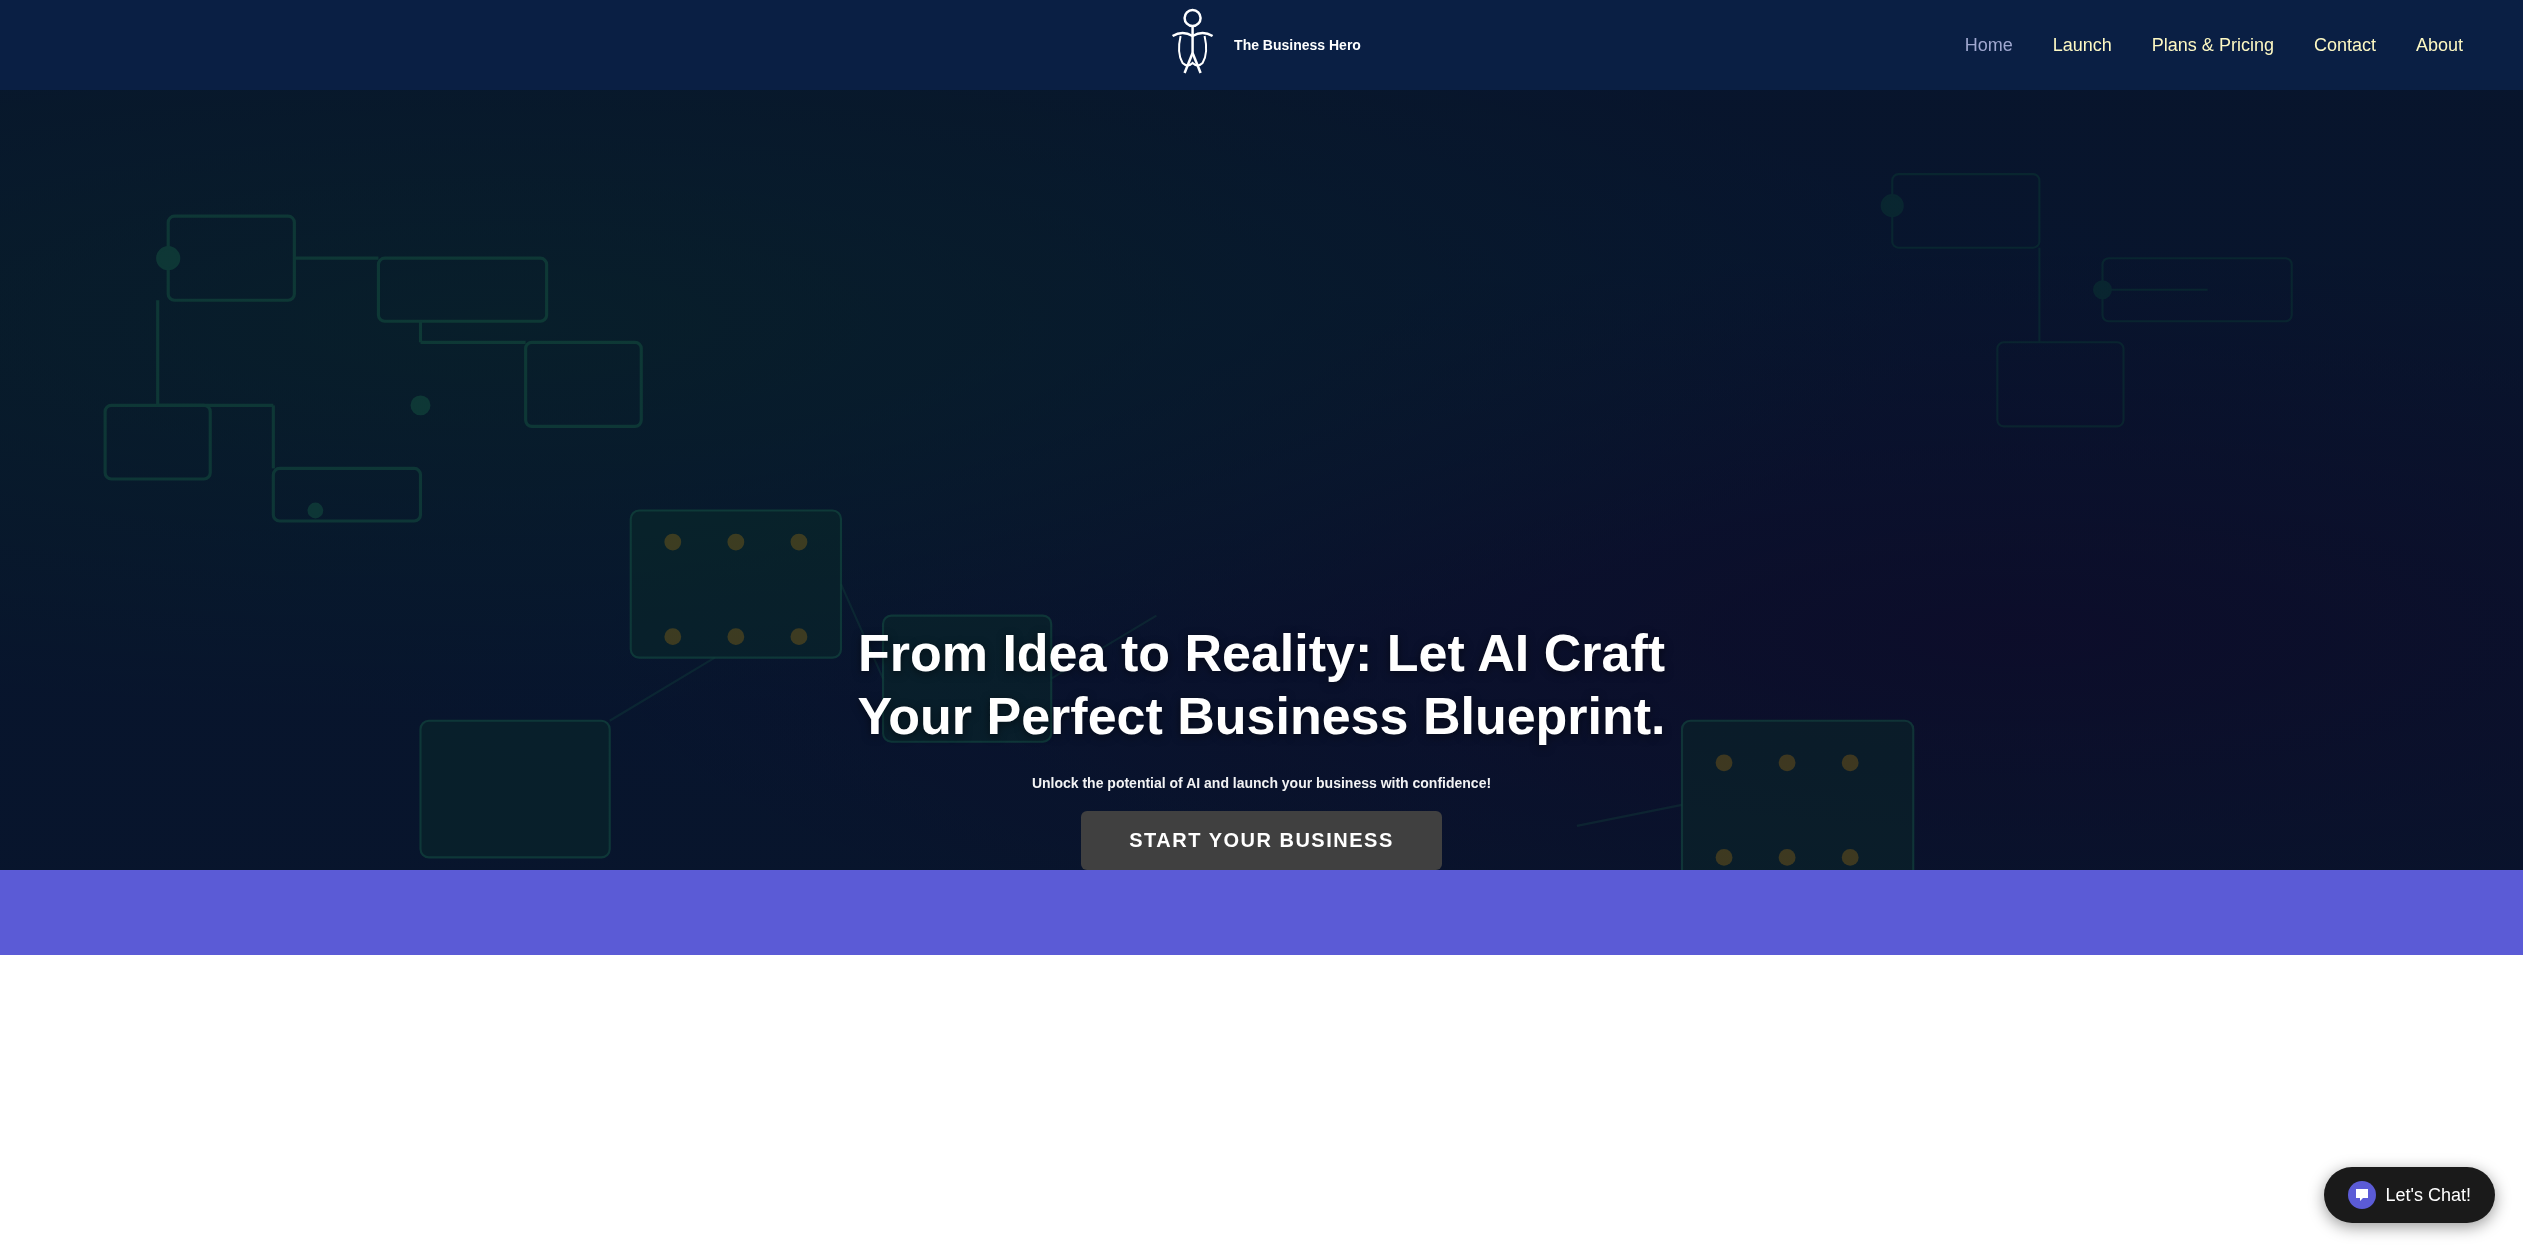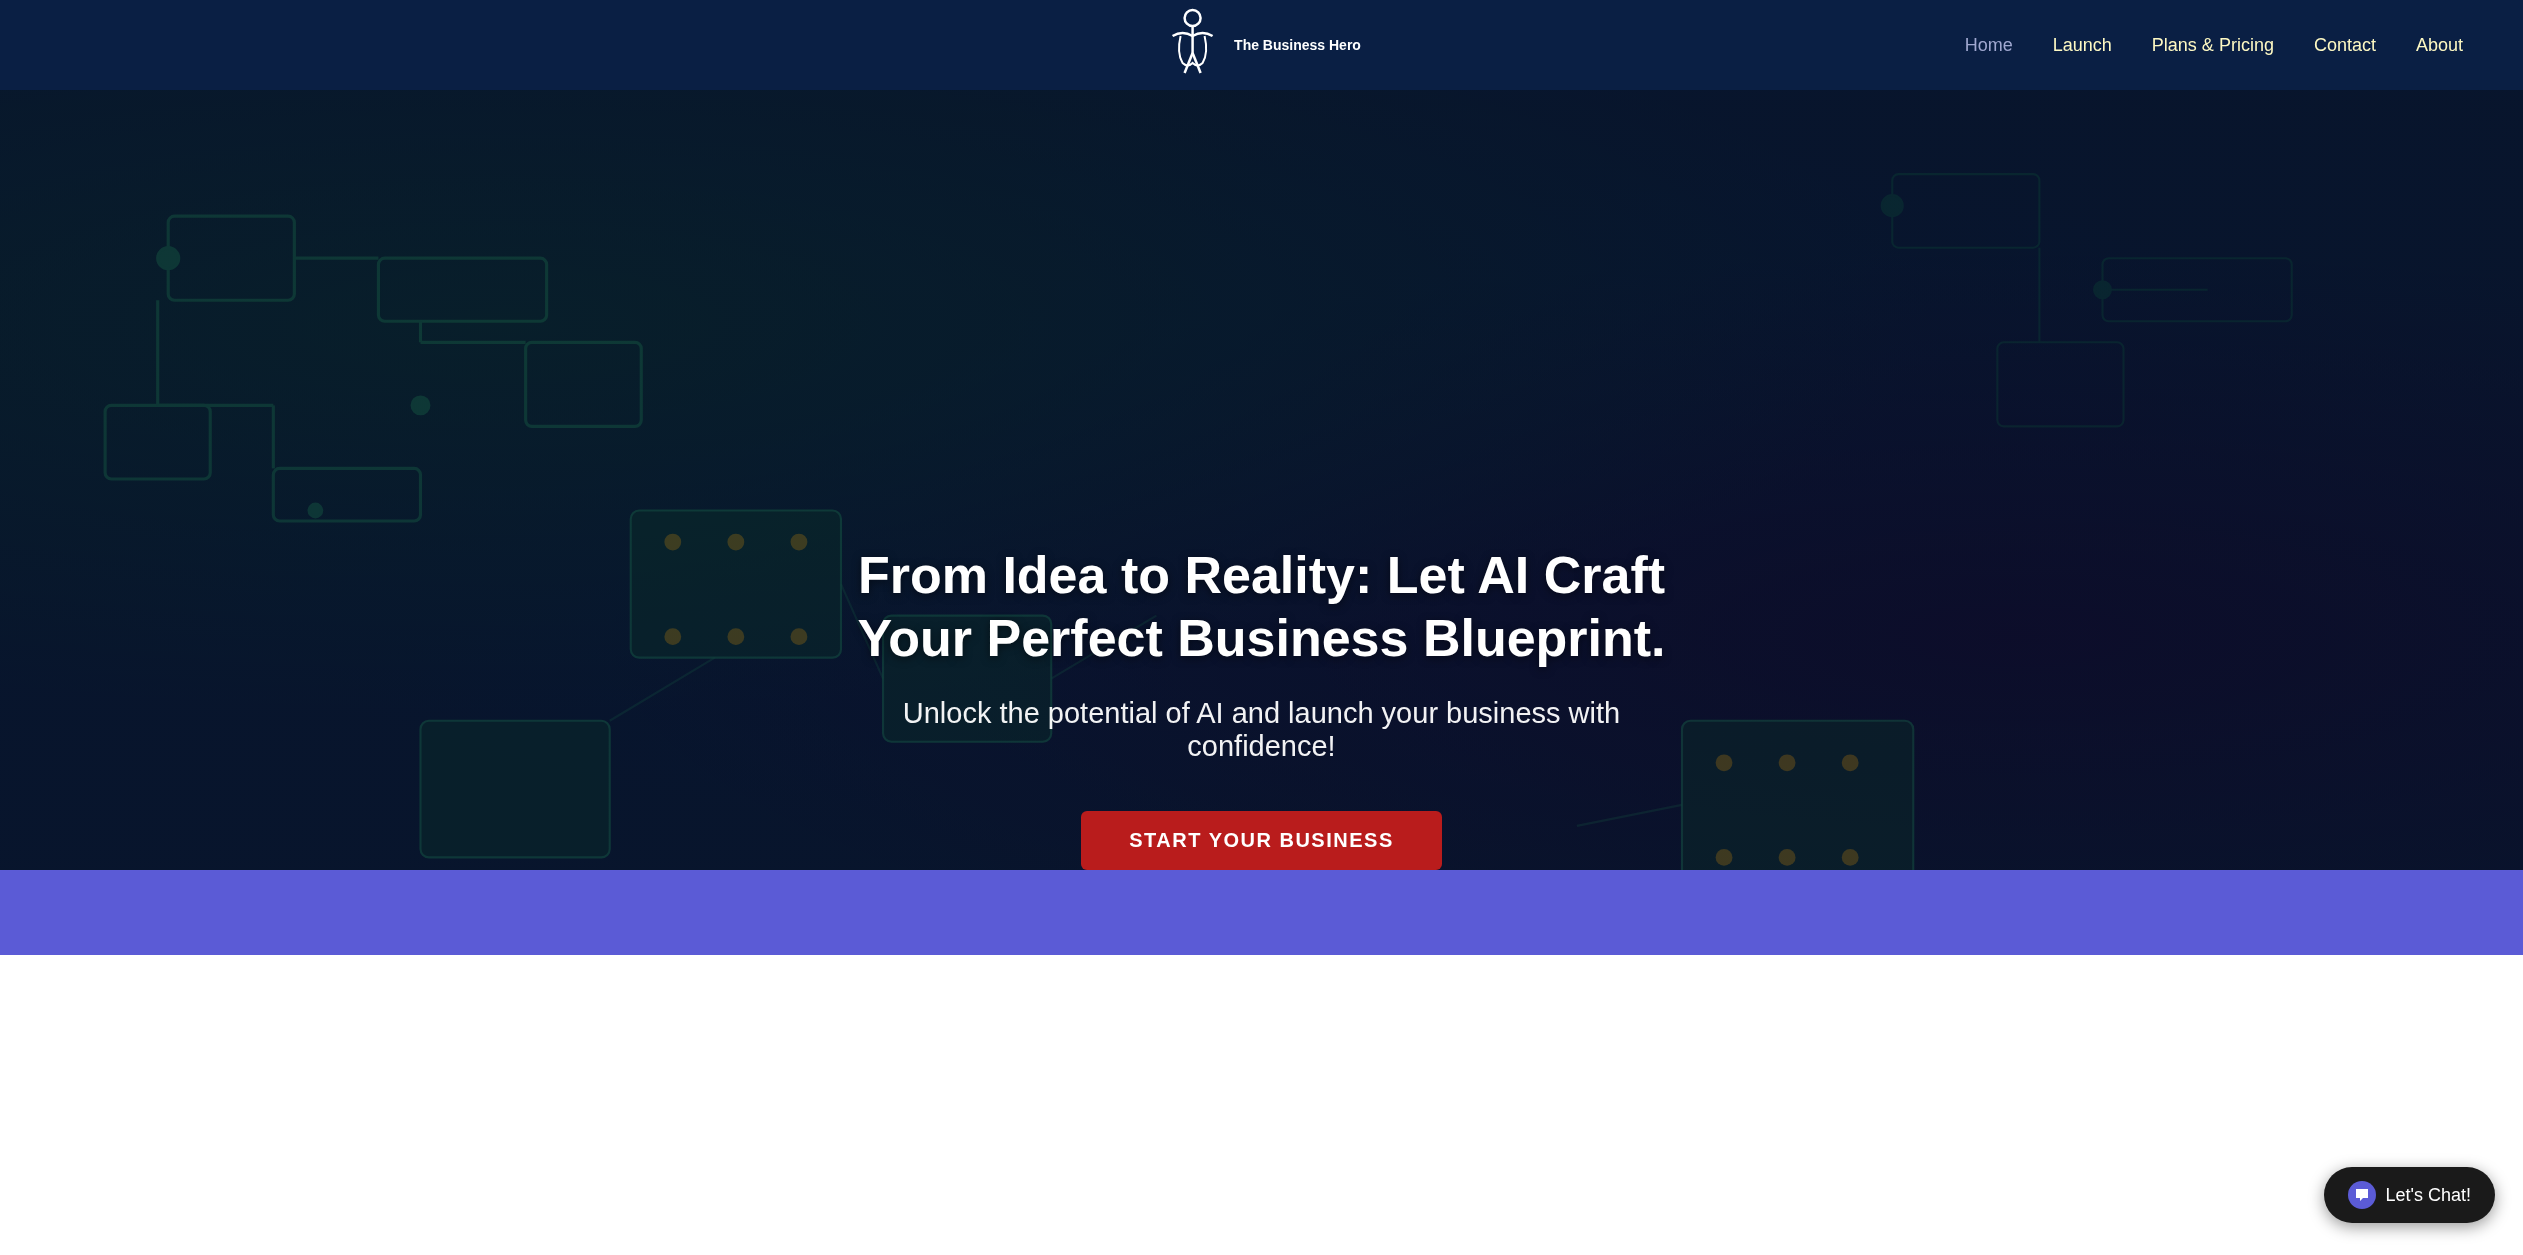--- a/index.html
+++ b/index.html
@@ -112,28 +112,28 @@
       color: #ffffff;
       font-size: 52px;
       font-weight: 800;
       line-height: 1.2;
       margin-bottom: 28px;
       text-shadow: 0 2px 8px rgba(0,0,0,0.5);
     }
 
     .hero-subtitle {
       color: #ffffff;
-      font-size: 29px;
-      font-weight: 400;
-      margin-bottom: 48px;
+      font-size: 14px;
+      font-weight: 700;
+      margin-bottom: 20px;
       opacity: 0.95;
     }
 
     .cta-button {
-      background-color: #b91c1c;
+      background-color: #404040;
       color: #ffffff;
       border: none;
       border-radius: 6px;
       padding: 18px 48px;
       font-size: 20px;
       font-weight: 700;
       letter-spacing: 1.5px;
       cursor: pointer;
       text-transform: uppercase;
       transition: background-color 0.2s;

